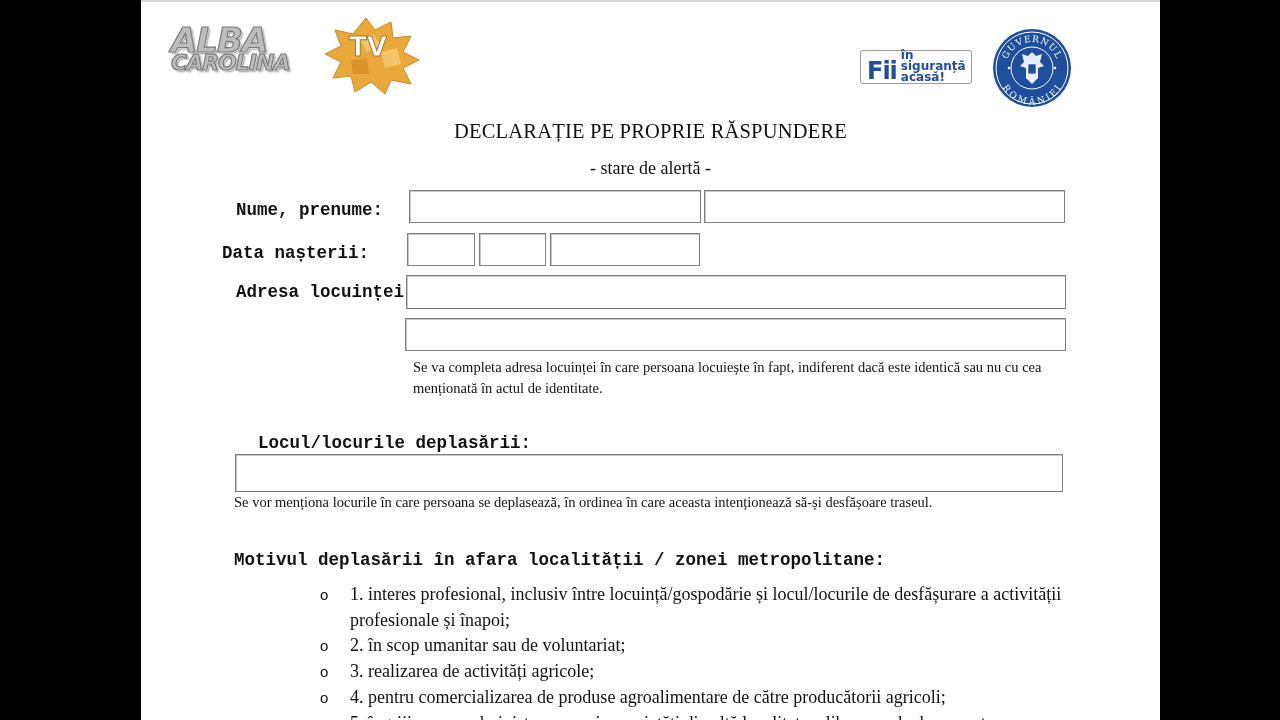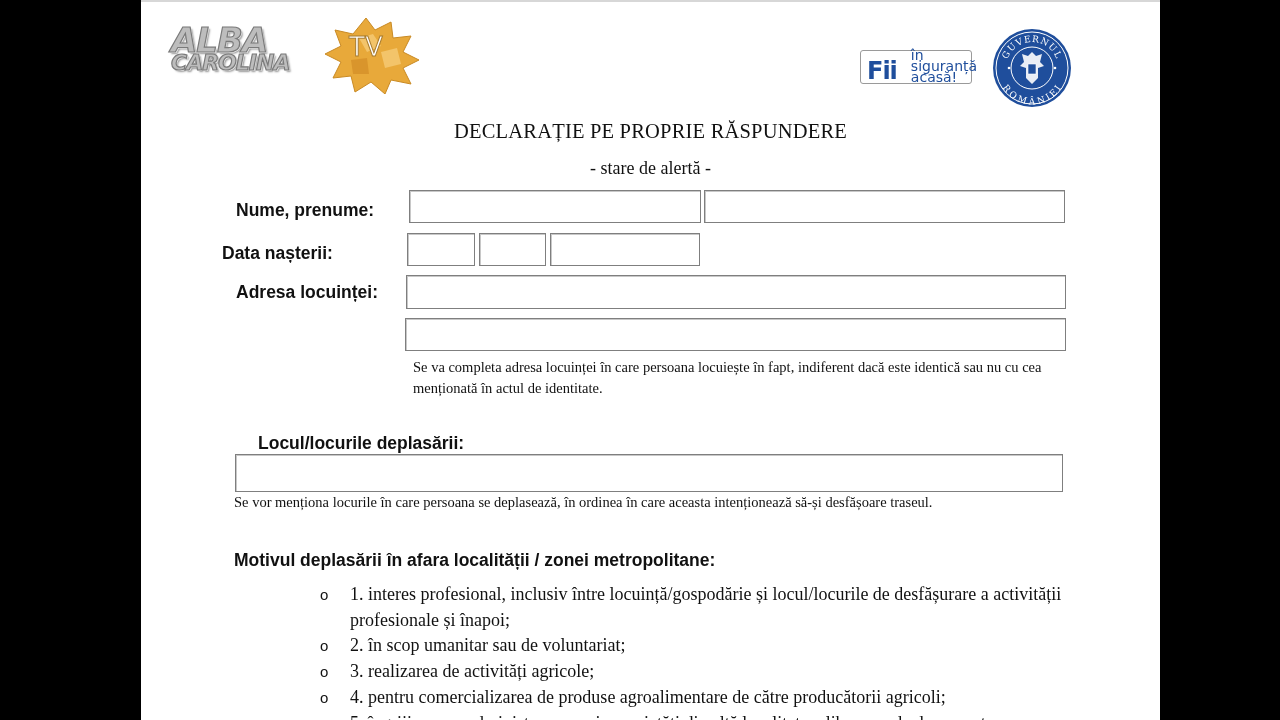--- a/index.html
+++ b/index.html
@@ -45,64 +45,64 @@
       letter-spacing: -1px;
       text-shadow: 1px 1px 0 #eeeeee, 2px 2px 2px #999;
     }
     .logo-alba .w1 { left: 0; top: 4px; font-size: 34px; }
     .logo-alba .w2 { left: 0; top: 34px; font-size: 22px; }
     .logo-alba .tv-star {
       position: absolute; left: 140px; top: 0; width: 110px; height: 78px;
     }
     .logo-alba .tv {
       position: absolute; left: 178px; top: 16px;
-      font-family: "DejaVu Sans", sans-serif; font-weight: normal;
+      font-family: "DejaVu Sans", sans-serif; font-weight: bold;
       font-size: 26px; color: #fff;
       -webkit-text-stroke: 1px #a87b2d;
     }
 
     
     .fii-box {
       left: 719px; top: 48px; width: 112px; height: 34px;
       border: 1px solid #9a9a9a;
       border-radius: 3px;
       display: flex; align-items: flex-end;
       box-sizing: border-box;
       padding-left: 6px;
     }
     .fii-box .fii {
       font-family: "DejaVu Sans", sans-serif; font-weight: bold;
       font-size: 24px; color: #1f4e9c; letter-spacing: -1px;
       line-height: 1;
     }
     .fii-box .fii-text {
-      font-family: "DejaVu Sans", sans-serif; font-weight: normal;
-      font-size: 14px; color: #1f4e9c; line-height: 11px;
-      margin-left: 14px;
+      font-family: "DejaVu Sans", sans-serif; font-weight: bold;
+      font-size: 12px; color: #1f4e9c; line-height: 11px;
+      margin-left: 4px;
     }
 
     
     .seal { left: 851px; top: 26px; width: 80px; height: 80px; }
 
     .title {
       left: 0; width: 1019px; top: 118px;
       text-align: center;
       font-size: 20.5px; font-weight: normal;
       letter-spacing: 0.2px;
       font-family: "Liberation Serif", serif;
     }
     .subtitle {
       left: 0; width: 1019px; top: 156px;
       text-align: center;
       font-size: 18px; 
     }
 
     .label {
       font-size: 17.5px; font-weight: bold;
-      font-family: Liberation Sans, sans-serif;
+      font-family: Liberation Mono, monospace;
       white-space: nowrap;
     }
     .field {
       box-sizing: border-box;
       border: 1px solid #7f7f7f;
       box-shadow: inset 1px 1px 0 #c8c8c8;
       background: #fff;
       font-family: "Liberation Serif", serif;
       font-size: 16px;
       padding: 2px 6px;

